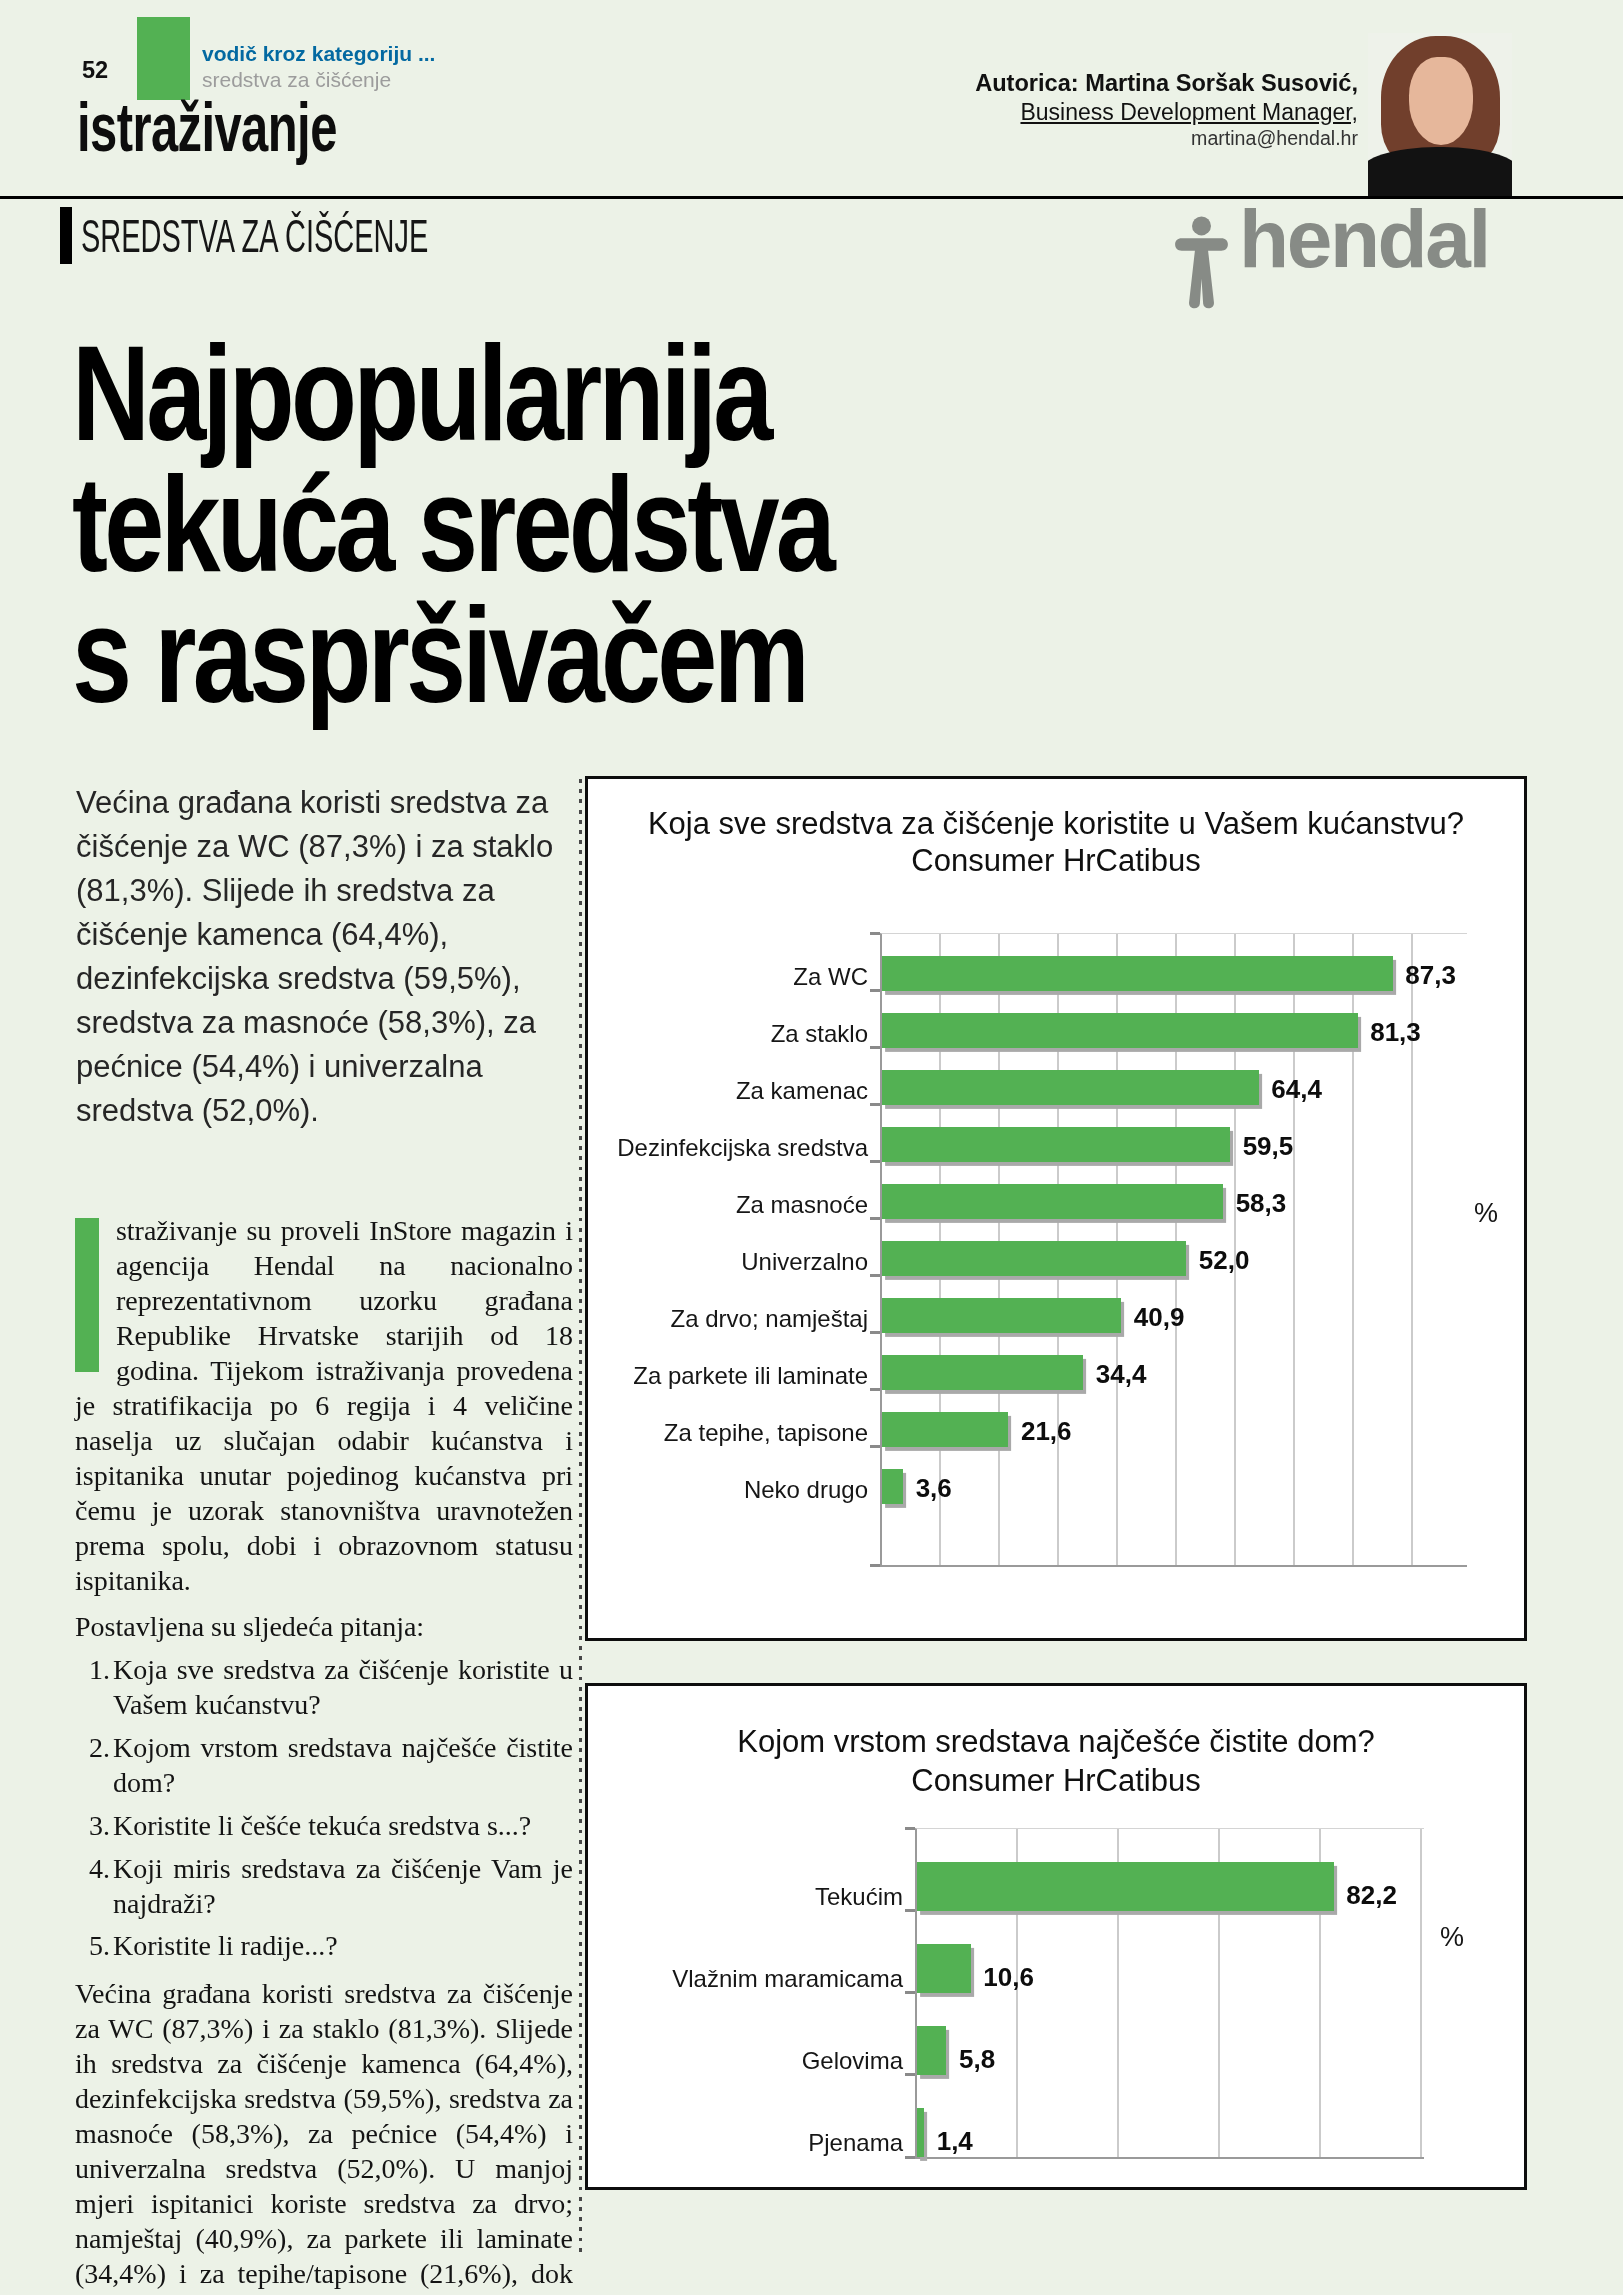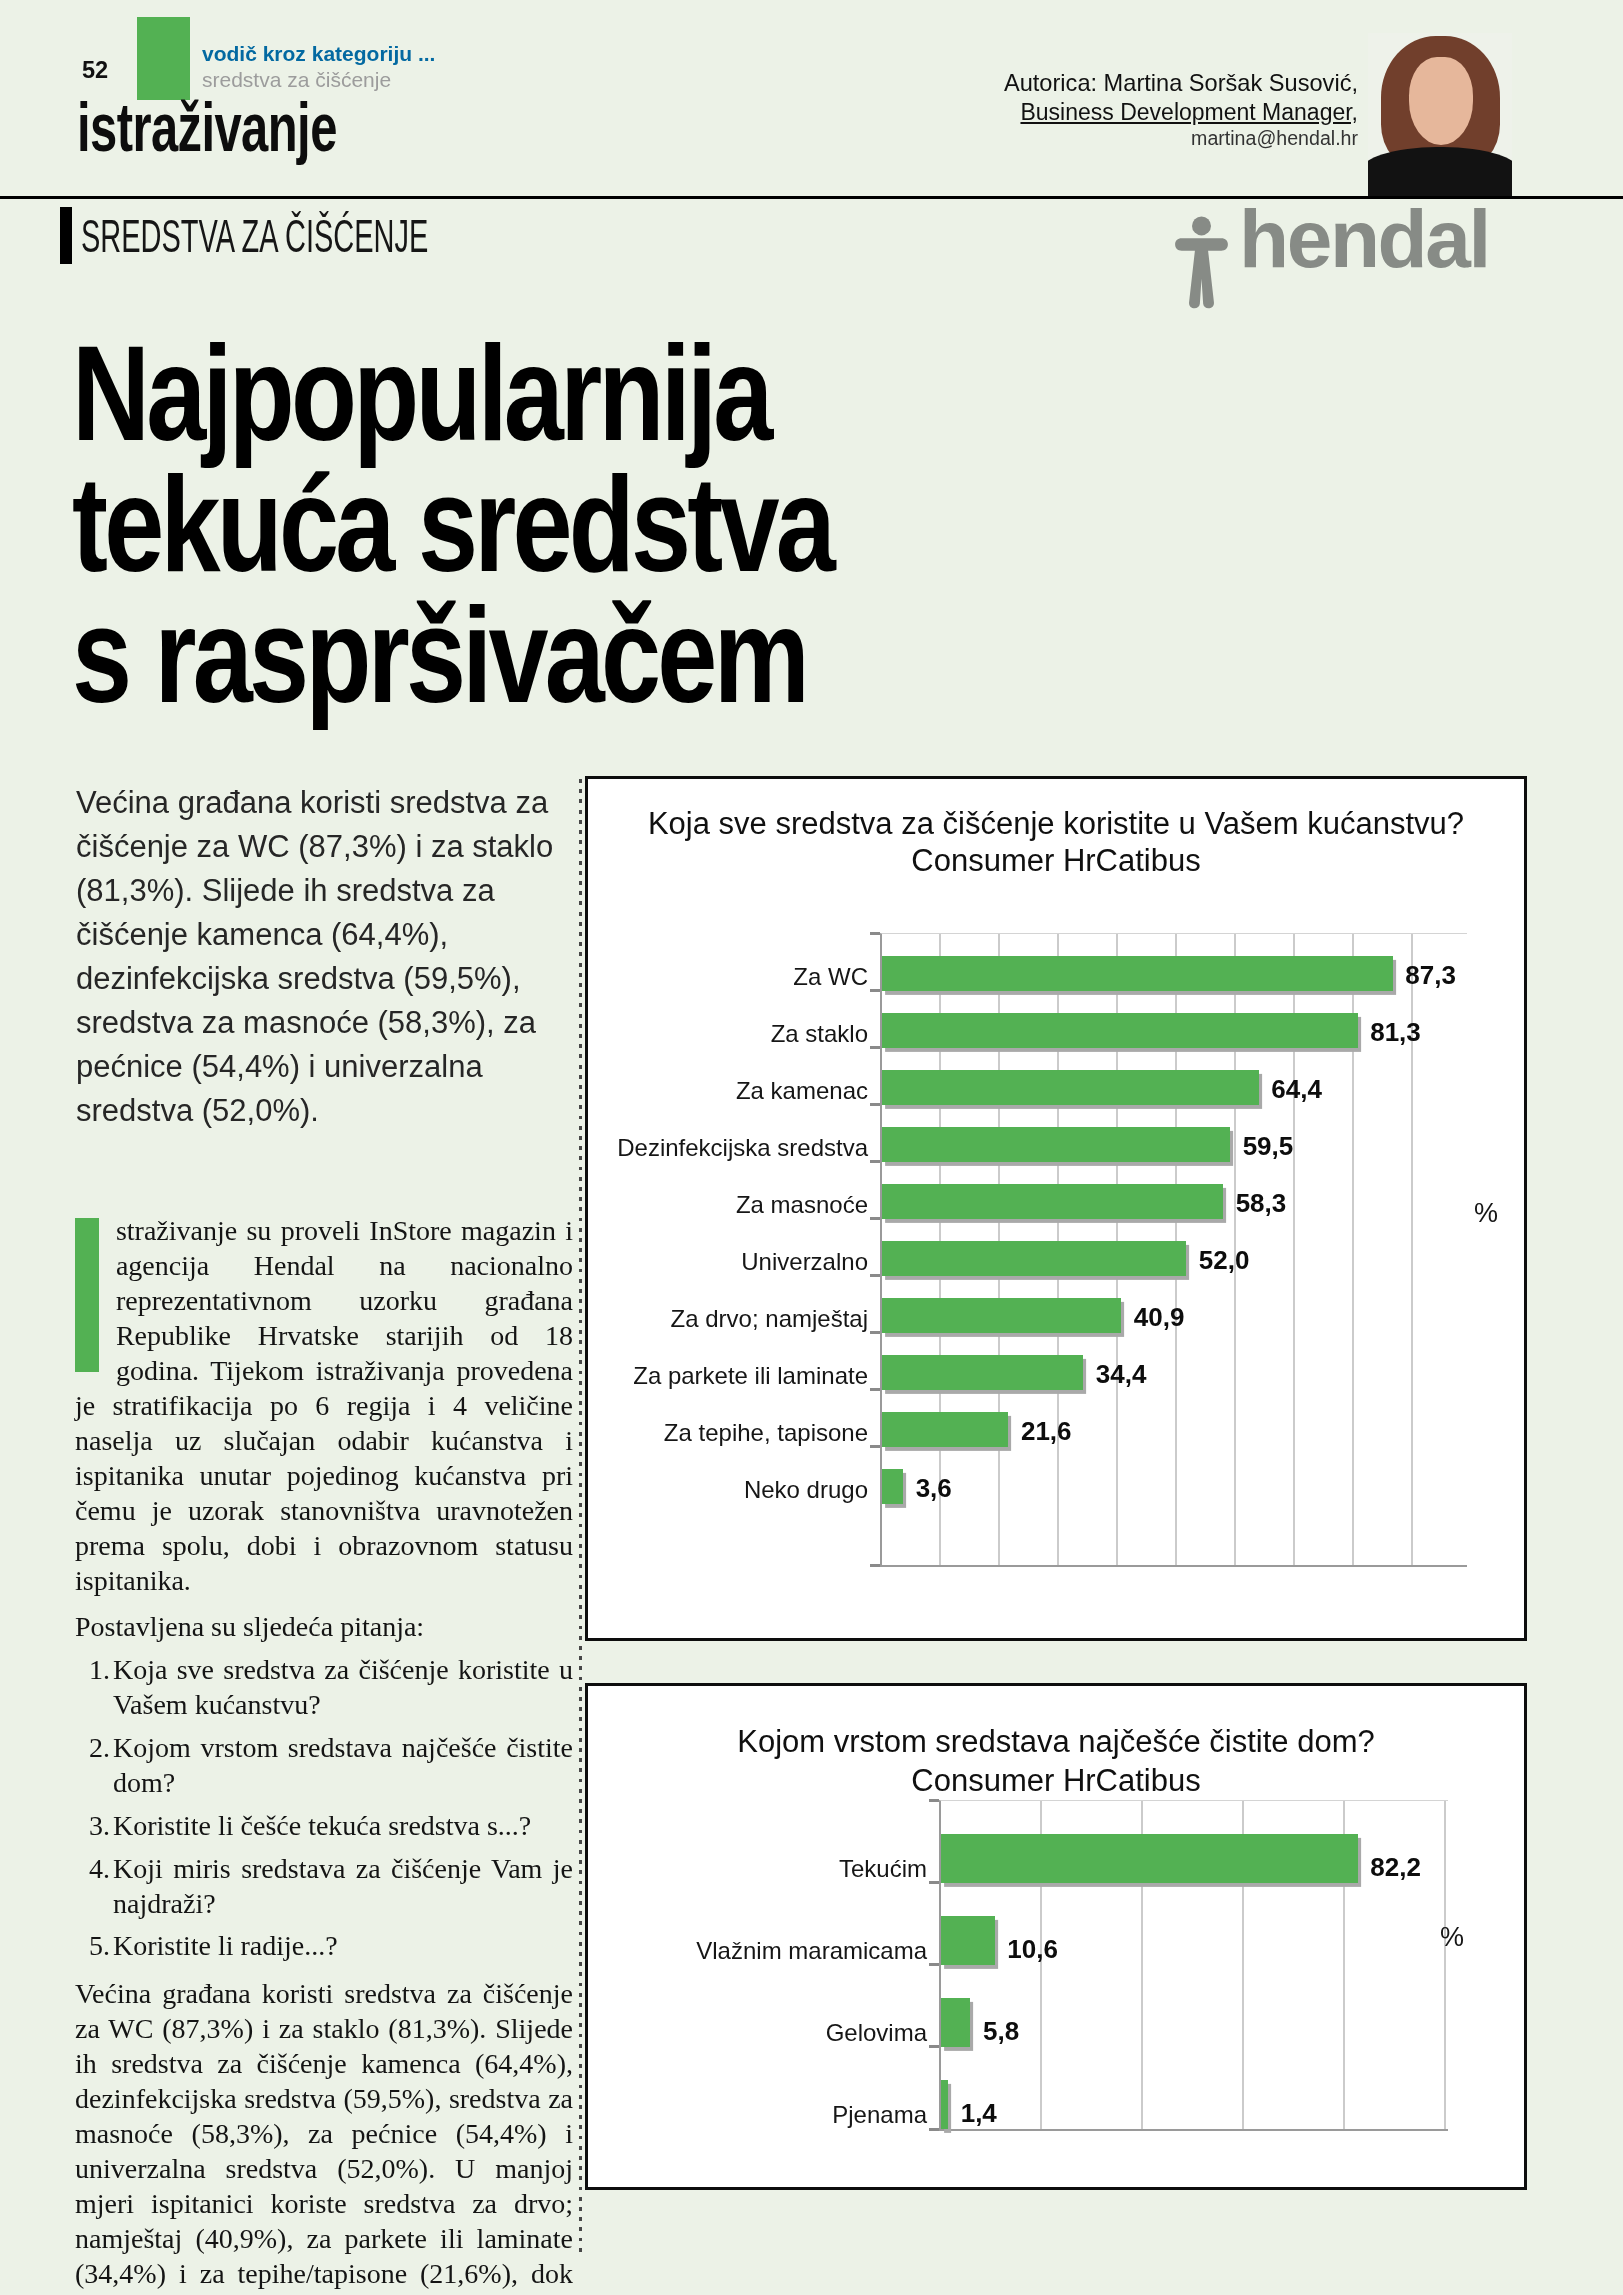--- a/index.html
+++ b/index.html
@@ -8,21 +8,21 @@
 
   
   .page-num{position:absolute;left:82px;top:57px;font-size:23.6px;font-weight:700;color:#111;}
   .green-square{position:absolute;left:137px;top:17.3px;width:53px;height:83px;background:var(--green);}
   .kicker{position:absolute;left:202px;top:41px;line-height:26px;}
   .kicker .k1{font-size:21px;font-weight:700;color:#0369a1;}
   .kicker .k2{font-size:21px;color:#9c9c9c;}
   .section-head{position:absolute;left:77px;top:88px;font-size:68px;font-weight:700;color:#0d0d0d;letter-spacing:-0.8px;}
   .section-head span{display:inline-block;transform:scaleX(.72);transform-origin:left top;}
   .author{position:absolute;right:265px;top:68px;text-align:right;color:#111;}
-  .author .a1{font-size:23.6px;font-weight:400;line-height:30px;}
+  .author .a1{font-size:23.6px;font-weight:700;line-height:30px;}
   .author .a2{font-size:23px;line-height:28px;text-decoration:underline;}
   .author .a3{font-size:19.6px;line-height:25px;color:#333;}
   .photo{position:absolute;left:1368px;top:33px;width:144px;height:163px;background:#eef2ea;overflow:hidden;}
   .ph-hair{position:absolute;left:12.6px;top:3.1px;width:119px;height:134px;background:#713f2c;border-radius:46% 46% 34% 34%;}
   .ph-face{position:absolute;left:41px;top:23.6px;width:64px;height:88px;background:#e6b79b;border-radius:48% 48% 55% 55%;}
   .ph-jacket{position:absolute;left:-7.9px;bottom:-3.1px;width:160px;height:52px;background:#121212;border-radius:48% 48% 0 0;}
   .top-rule{position:absolute;left:0;top:196px;width:1623px;height:3.1px;background:#000;}
 
   
   .black-bar{position:absolute;left:60px;top:207px;width:11.8px;height:57px;background:#000;}
@@ -55,22 +55,22 @@
   .chart-a{top:776px;height:865px;}
   .chart-b{top:1683px;height:507px;}
   .chart-title,.chart-sub{position:absolute;left:0;width:100%;text-align:center;font-size:31px;color:#101010;}
   .chart-a .chart-title{top:27px;}
   .chart-a .chart-sub{top:64px;}
   .chart-b .chart-title{top:38px;}
   .chart-b .chart-sub{top:77px;}
   .plot{position:absolute;border-left:2.4px solid #9a9a9a;border-bottom:2.4px solid #9a9a9a;border-top:1.6px solid #d4d4d4;box-sizing:content-box;}
   .chart-a .plot{left:292px;top:154px;width:585px;height:631px;
       background-image:linear-gradient(to left,#cbcbcb 1.6px,transparent 1.6px);background-size:59px 100%;}
-  .chart-b .plot{left:327px;top:114px;width:507px;height:328px;
-      background-image:linear-gradient(to left,#cbcbcb 1.6px,transparent 1.6px);background-size:101px 100%;margin-left:24px;}
+  .chart-b .plot{left:327px;top:142px;width:507px;height:328px;
+      background-image:linear-gradient(to left,#cbcbcb 1.6px,transparent 1.6px);background-size:101px 100%;}
   .plot::after{content:"";position:absolute;left:-11.8px;bottom:-1.6px;width:9.4px;height:2.4px;background:#8a8a8a;}
   .bar-row{position:relative;display:flex;align-items:flex-end;}
   .bar-row::before{content:"";position:absolute;left:-11.8px;top:-1.6px;width:9.4px;height:2.4px;background:#8a8a8a;}
   .chart-a .bar-row{height:57px;}
   .chart-b .bar-row{height:82px;}
   .bar{flex:none;background:var(--green);box-shadow:3.1px 3.9px 0 #a9a9a9;}
   .chart-a .bar{height:35px;}
   .chart-b .bar{height:49px;}
   .bar-label{position:absolute;right:calc(100% + 14px);font-size:24px;white-space:nowrap;color:#161616;}
   .bar-value{margin-left:12.6px;font-size:26px;font-weight:700;white-space:nowrap;color:#0d0d0d;}

